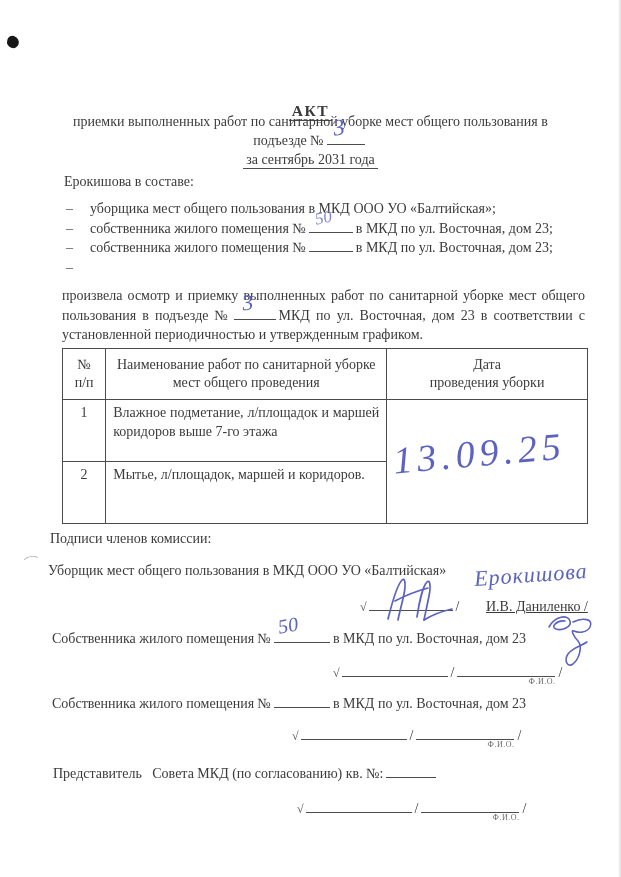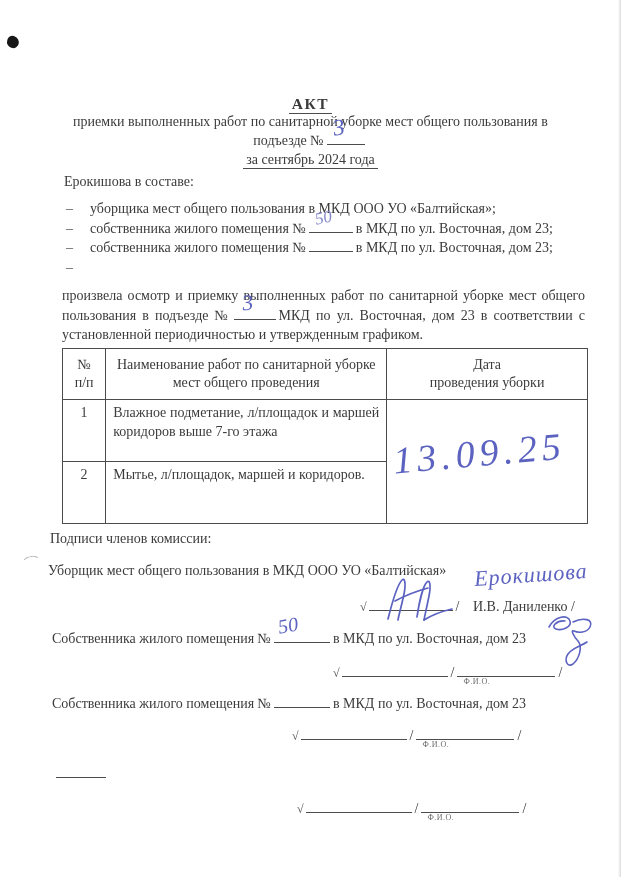--- a/index.html
+++ b/index.html
@@ -31,46 +31,46 @@
   .hw-50-list{position:absolute;left:6px;top:-12px;font-size:17px;transform:rotate(-12deg);color:#8287cc;}
   .hw-para{position:absolute;left:8px;top:-14px;font-size:22px;transform:rotate(-7deg);}
   .hw-date{position:absolute;left:6px;top:44px;font-size:38px;letter-spacing:5px;transform:rotate(-5deg);white-space:nowrap;}
   .hw-name{font-size:22px;letter-spacing:1px;transform:rotate(-4deg);white-space:nowrap;}
   .hw-50-sig{position:absolute;left:4px;top:-16px;font-size:20px;transform:rotate(-10deg);}
   
   .sig-row{white-space:nowrap;}
   .check{font-size:12px;margin-right:2px;color:#4c4c4c;}
   .sblank{display:inline-block;border-bottom:1px solid #4c4c4c;height:12px;vertical-align:baseline;position:relative;}
   .sb1{width:84px;} .sb2{width:106px;} .sb3{width:98px;}
-  .fio{position:absolute;left:0;right:0;top:13px;text-align:left;font-size:8px;color:#6a6a6a;letter-spacing:.5px;margin-left:6px;}
+  .fio{position:absolute;left:0;right:0;top:13px;text-align:right;font-size:8px;color:#6a6a6a;letter-spacing:.5px;margin-left:6px;}
   .slash{padding:0 3px;}
   .prewrap{white-space:pre-wrap;}
   
   .blob{width:12px;height:12px;background:#171717;border-radius:45% 60% 50% 55%;transform:rotate(18deg);}
   .pencil{width:17px;height:11px;border:1.6px solid #b9b9b9;border-color:#b9b9b9 transparent transparent transparent;border-radius:50% 50% 0 0;transform:rotate(-10deg);}
   .edge-right{top:0;right:0;width:3px;height:100%;background:linear-gradient(to left,#dcdcdc,rgba(255,255,255,0));}
   svg{display:block;}
 </style>
 </head>
 <body>
 
 <div class="page">
 
   <div class="abs blob" style="left:7px;top:36px;"></div>
   <div class="abs edge-right"></div>
   <div class="abs pencil" style="left:22px;top:556px;"></div>
 
-  <div class="abs center" style="top:95px;left:0;width:621px;">
+  <div class="abs center" style="top:102px;left:0;width:621px;">
     <span class="title uline">АКТ</span>
   </div>
 
   <div class="abs sub center" style="top:112px;left:48px;width:525px;">
     <span>приемки выполненных работ по санитарной уборке мест общего пользования в</span><br>
     <span>подъезде №</span><span class="blank w38"><span class="hw hw-sub">3</span></span><br>
-    <span class="uline">за сентябрь 2024 года</span>
+    <span class="uline">за сентябрь 2031 года</span>
   </div>
 
   <div class="abs" style="top:174px;left:64px;">Ерокишова в составе:</div>
 
   <div class="abs" style="top:199px;left:66px;width:515px;">
     <div class="list-item">
       <span class="dash">–</span>
       <span>уборщика мест общего пользования в МКД ООО УО «Балтийская»;</span>
     </div>
     <div class="list-item">
@@ -124,21 +124,21 @@
       </table>
   </div>
 
   <div class="abs" style="top:563px;left:48px;">Уборщик мест общего пользования в МКД ООО УО «Балтийская»</div>
 
   <div class="abs" style="top:531px;left:50px;">Подписи членов комиссии:</div>
   <div class="abs hw hw-name" style="top:562px;left:474px;">Ерокишова</div>
 
   <div class="abs sig-row" style="top:598px;left:360px;">
     <span class="check">√</span><span class="sblank sb1"></span><span class="slash">/</span>
-    <span style="margin-left:7px;">И.В. Даниленко /</span>
+    <span style="margin-left:20px;text-decoration:underline;">И.В. Даниленко /</span>
   </div>
   <div class="abs" style="top:574px;left:382px;">
     <svg width="74" height="48" viewBox="0 0 74 48">
       <g fill="none" stroke="#5b62c0" stroke-width="1.7" stroke-linecap="round">
         <path d="M6,45 C10,29 16,10 20,6 C23,3 24,10 22,20 C20,30 17,40 16,46"></path>
         <path d="M13,27 C24,21 35,17 46,14"></path>
         <path d="M35,43 C37,29 41,12 45,8 C48,5 49,12 47,22 C45,32 43,41 42,46"></path>
         <path d="M42,46 C50,41 61,37 70,35"></path>
       </g>
     </svg>
@@ -162,20 +162,20 @@
 
   <div class="abs sig-row" style="top:695px;left:52px;">
     <span>Собственника жилого помещения №</span><span class="blank w56"></span><span>в МКД по ул. Восточная, дом 23</span>
   </div>
 
   <div class="abs sig-row" style="top:727px;left:292px;">
     <span class="check">√</span><span class="sblank sb2"></span><span class="slash">/</span><span class="sblank sb3"><span class="fio">Ф.И.О.</span></span><span class="slash">/</span>
   </div>
 
   <div class="abs sig-row" style="top:765px;left:53px;">
-    <span class="blank w50"></span>
+    <span class="prewrap">Представитель   Совета МКД (по согласованию) кв. №:</span><span class="blank w50"></span>
   </div>
 
   <div class="abs sig-row" style="top:800px;left:297px;">
     <span class="check">√</span><span class="sblank sb2"></span><span class="slash">/</span><span class="sblank sb3"><span class="fio">Ф.И.О.</span></span><span class="slash">/</span>
   </div>
 
 </div>
 
 </body></html>

